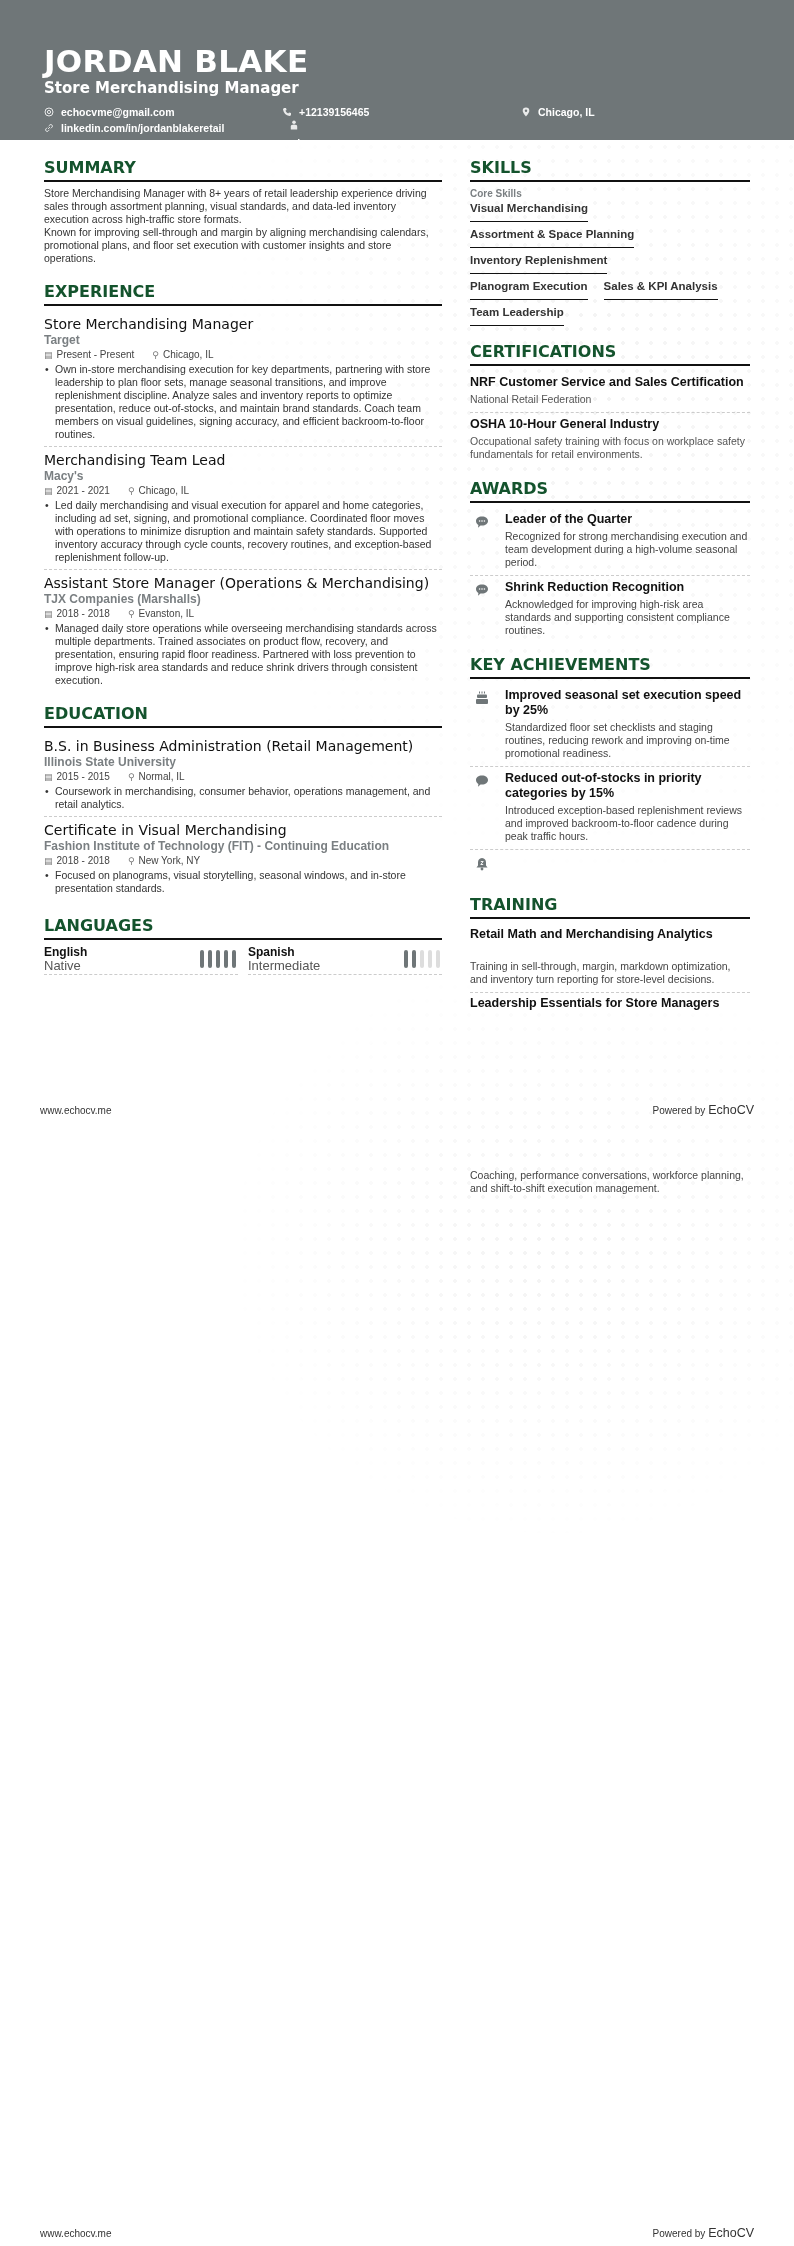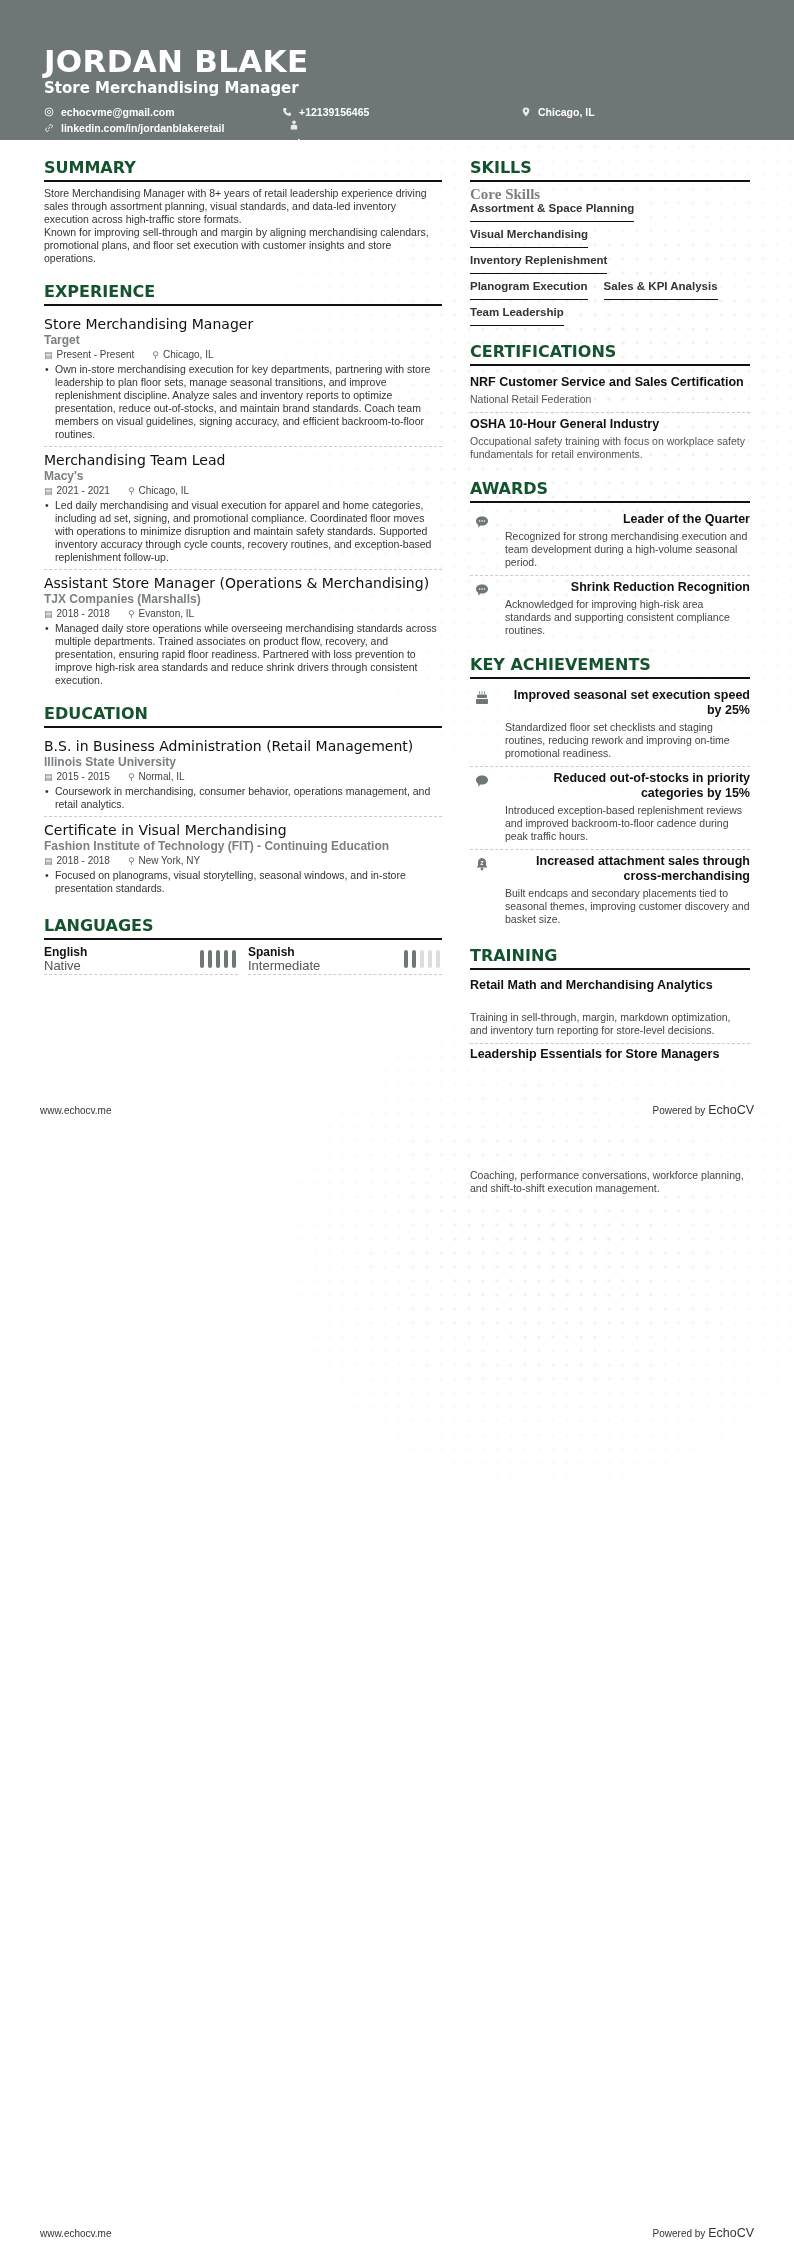--- a/index.html
+++ b/index.html
@@ -39,33 +39,33 @@
   .bullets li::before { content: "•"; position: absolute; left: 1px; top: 0; }
 
   .lang-row { display: flex; gap: 10px; }
   .lang { flex: 1; display: flex; justify-content: space-between; align-items: flex-start; border-bottom: 1px dashed #ccc; padding-bottom: 2px; }
   .lang .lname { font-weight: bold; font-size: 12px; line-height: 14px; color: #111; }
   .lang .llevel { font-size: 13px; color: #555; line-height: 13px; }
   .bars { display: flex; gap: 4px; margin-top: 5px; margin-right: 2px; }
   .bar { width: 4px; height: 18px; border-radius: 2px; background: #6f7678; }
   .bar.off { background: #ddd; }
 
-  .skills-sub { font-weight: bold; font-size: 15px; color: #7a7f82; line-height: 14px; margin-top: 2px; font-family: Liberation Serif, serif; }
+  .skills-sub { font-weight: bold; font-size: 10px; color: #7a7f82; line-height: 14px; margin-top: 2px; }
   .skill-wrap { display: flex; flex-wrap: wrap; column-gap: 16px; }
   .skill { font-weight: bold; font-size: 11.5px; color: #333; line-height: 14px; padding-bottom: 6px; border-bottom: 1.5px solid #111; margin-bottom: 5px; }
 
   .cert { padding: 4px 0 6px; border-bottom: 1px dashed #ccc; }
   .cert:last-child { border-bottom: none; }
   .cert .ct { font-weight: bold; font-size: 12.5px; color: #111; line-height: 15px; }
   .cert .cs { font-size: 10.5px; color: #555; line-height: 13px; margin-top: 3px; }
 
   .icon-entry { display: flex; gap: 15px; padding: 4px 0 6px; border-bottom: 1px dashed #ccc; }
   .icon-entry:last-child { border-bottom: none; }
   .icon-entry .iw { width: 20px; flex: 0 0 20px; padding-left: 5px; padding-top: 3px; }
-  .icon-entry .it { font-weight: bold; font-size: 12.5px; color: #111; line-height: 15px; text-align: right; }
+  .icon-entry .it { font-weight: bold; font-size: 12.5px; color: #111; line-height: 15px; }
   .icon-entry .id { font-size: 10.5px; color: #444; line-height: 13px; margin-top: 3px; }
 
   .train { padding: 3px 0 6px; border-bottom: 1px dashed #ccc; }
   .train:last-child { border-bottom: none; }
   .train .tt { font-weight: bold; font-size: 12.5px; color: #111; line-height: 15px; }
   .train .td { font-size: 10.5px; color: #444; line-height: 13px; margin-top: 18px; }
 
   .footer { position: absolute; left: 40px; width: 714px; display: flex; justify-content: space-between; align-items: baseline; font-size: 10px; color: #333; }
   .footer .brand { font-size: 12.5px; color: #333; }
 
@@ -234,22 +234,22 @@
     </div>
   </section>
 </div>
 
 <div class="col-right">
 
   <section>
     <div class="sec-title">SKILLS</div>
     <div class="skills-sub">Core Skills</div>
     <div class="skill-wrap">
+      <div class="skill" style="width:100%;border-bottom:none;padding-bottom:0;margin-bottom:0;"><span style="display:inline-block;padding-bottom:6px;border-bottom:1.5px solid #111;margin-bottom:5px;">Visual Merchandising</span></div>
       <div class="skill" style="width:100%;border-bottom:none;padding-bottom:0;margin-bottom:0;"><span style="display:inline-block;padding-bottom:6px;border-bottom:1.5px solid #111;margin-bottom:5px;">Assortment &amp; Space Planning</span></div>
-      <div class="skill" style="width:100%;border-bottom:none;padding-bottom:0;margin-bottom:0;"><span style="display:inline-block;padding-bottom:6px;border-bottom:1.5px solid #111;margin-bottom:5px;">Visual Merchandising</span></div>
       <div class="skill" style="width:100%;border-bottom:none;padding-bottom:0;margin-bottom:0;"><span style="display:inline-block;padding-bottom:6px;border-bottom:1.5px solid #111;margin-bottom:5px;">Inventory Replenishment</span></div>
       <div class="skill">Planogram Execution</div>
       <div class="skill">Sales &amp; KPI Analysis</div>
       <div class="skill" style="flex-basis:auto;">Team Leadership</div>
     </div>
   </section>
 
   <section style="margin-top:11px;">
     <div class="sec-title">CERTIFICATIONS</div>
     <div class="cert">
@@ -333,24 +333,20 @@
     <div class="icon-entry">
       <div class="iw">
         <span>
           <svg width="14" height="14" viewBox="0 0 14 14">
               <path d="M7 1 C9.8 1 11 3.2 11 5.5 L11 8.5 L12.5 10.5 L1.5 10.5 L3 8.5 L3 5.5 C3 3.2 4.2 1 7 1 Z" fill="#6f7678"></path>
               <circle cx="7" cy="12" r="1.4" fill="#6f7678"></circle>
               <path d="M5.8 4.5 L8.2 4.5 L5.8 7.5 L8.2 7.5" fill="none" stroke="#fff" stroke-width="0.9"></path>
             </svg>
         </span>
       </div>
-      <div>
-        <div class="it">Increased attachment sales through cross-merchandising</div>
-        <div class="id">Built endcaps and secondary placements tied to seasonal themes, improving customer discovery and basket size.</div>
-      </div>
     </div>
   </section>
 
   <section style="margin-top:14px;">
     <div class="sec-title">TRAINING</div>
     <div class="train">
       <div class="tt">Retail Math and Merchandising Analytics</div>
       <div class="td">Training in sell-through, margin, markdown optimization, and inventory turn reporting for store-level decisions.</div>
     </div>
     <div class="train">

